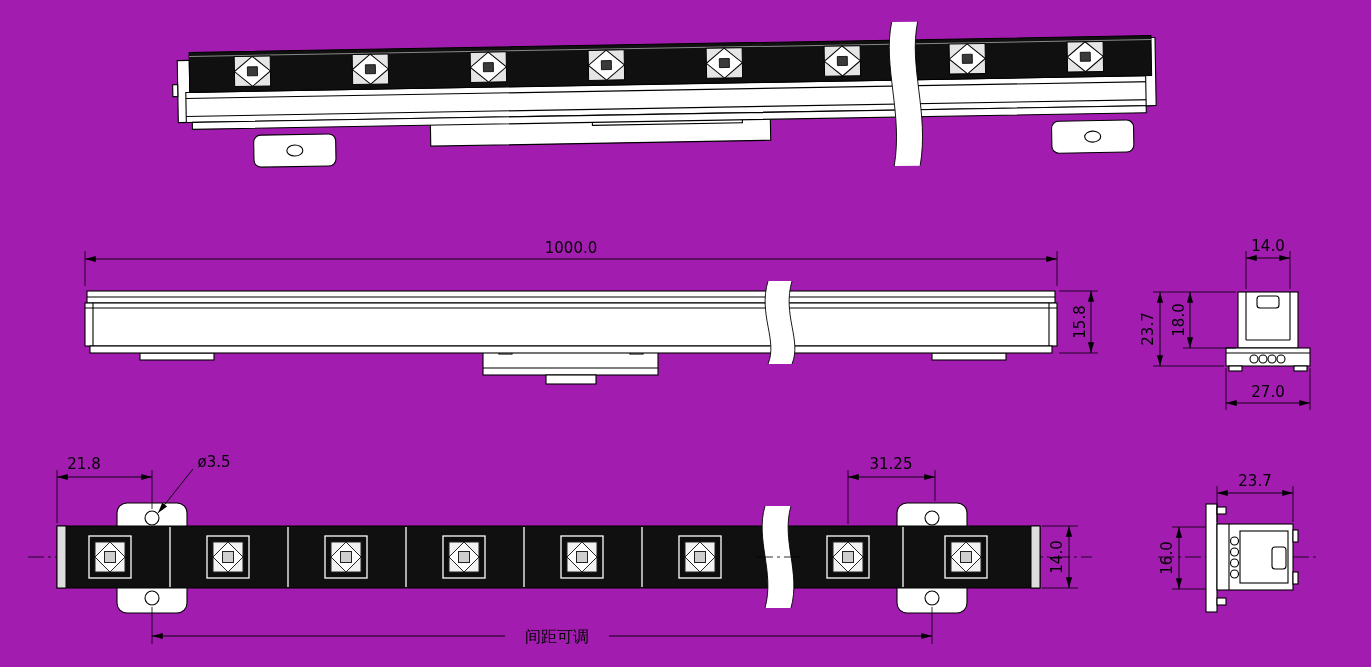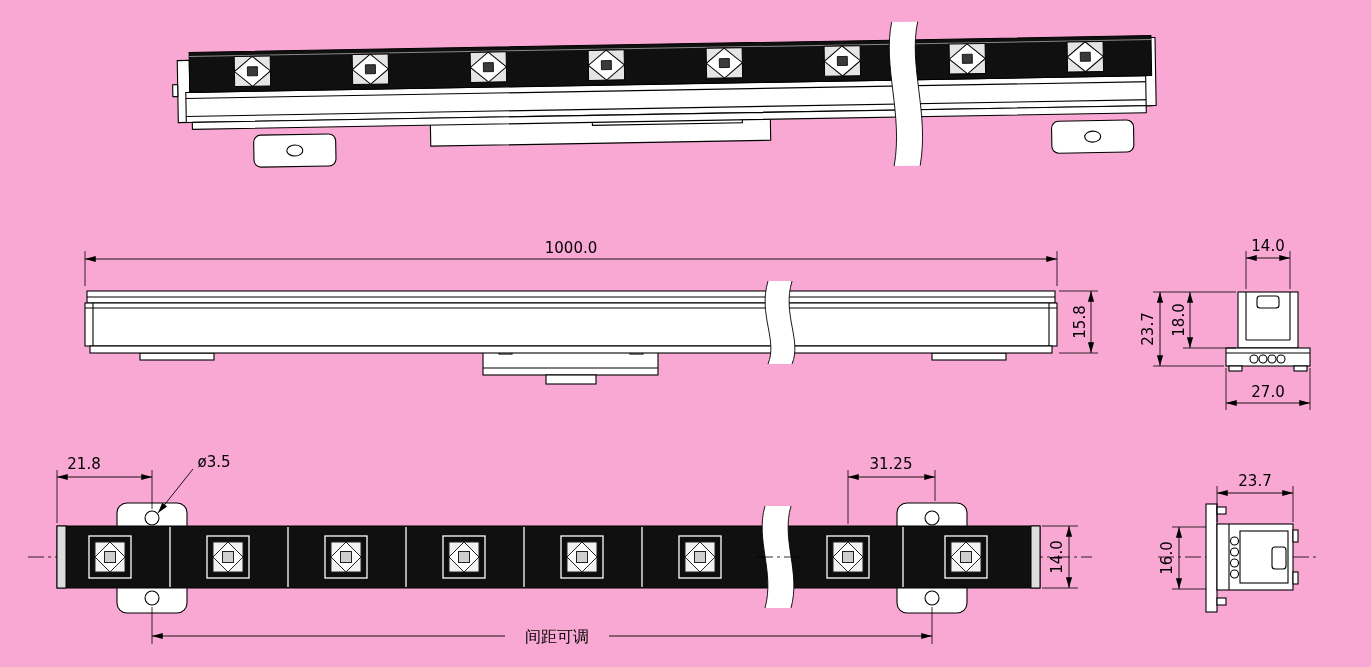--- a/index.html
+++ b/index.html
@@ -1,16 +1,16 @@
 <!DOCTYPE html>
 <html><head>
 <meta charset="utf-8">
 <style>
   html,body{margin:0;padding:0;background:#fff;}
-  #stage{position:relative;width:1371px;height:667px;background:#f9a8d4;overflow:hidden;
+  #stage{position:relative;width:1371px;height:667px;background:#a21caf;overflow:hidden;
          font-family:"DejaVu Sans",sans-serif;}
   svg{position:absolute;left:0;top:0;}
   .s  {stroke:#000;stroke-width:1.1;fill:none;}
   .sf {stroke:#000;stroke-width:1.1;fill:#fff;}
   .blk{fill:#101010;stroke:#000;stroke-width:1;}
   .cap{fill:#ddd;stroke:#000;stroke-width:1;}
   .wh {fill:#fff;stroke:none;}
   .dim{stroke:#000;stroke-width:0.9;fill:none;}
   .ext{stroke:#000;stroke-width:0.8;fill:none;}
   .cl {stroke:#000;stroke-width:0.8;fill:none;stroke-dasharray:16 4 3 4;}

